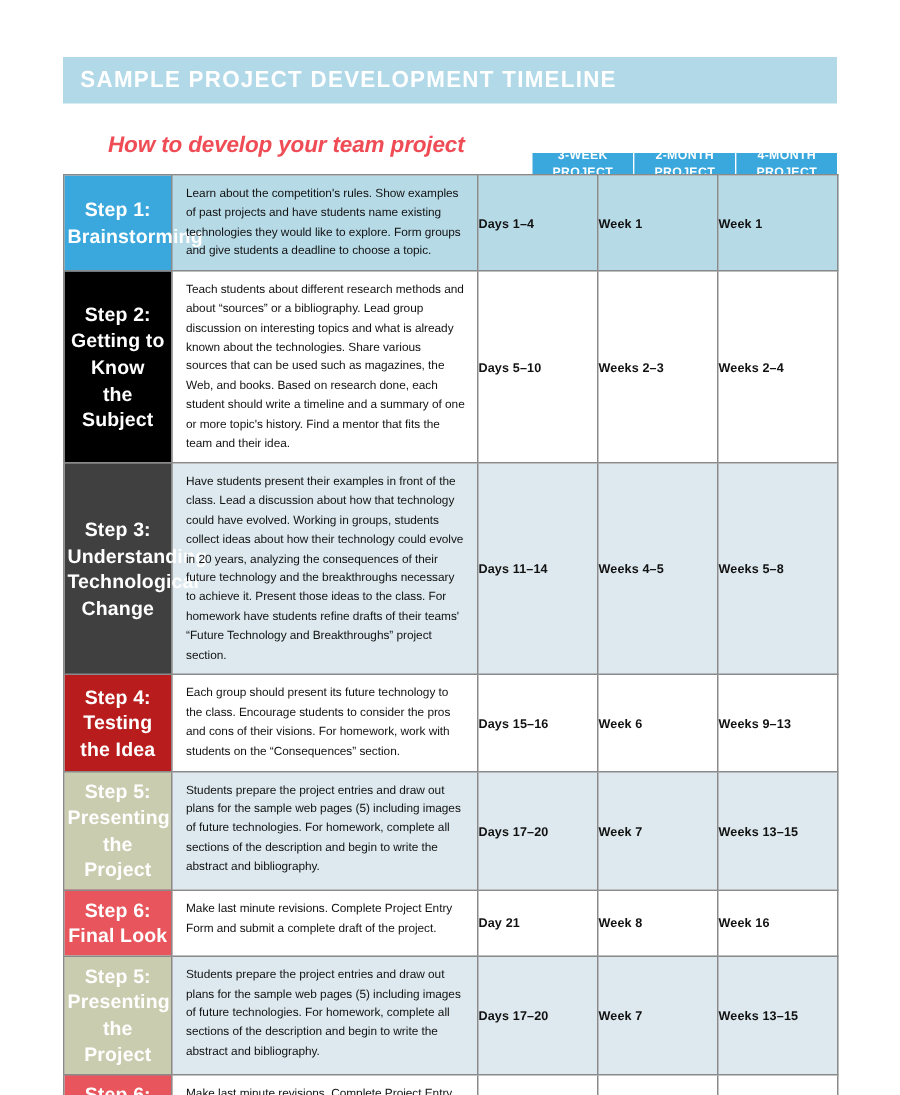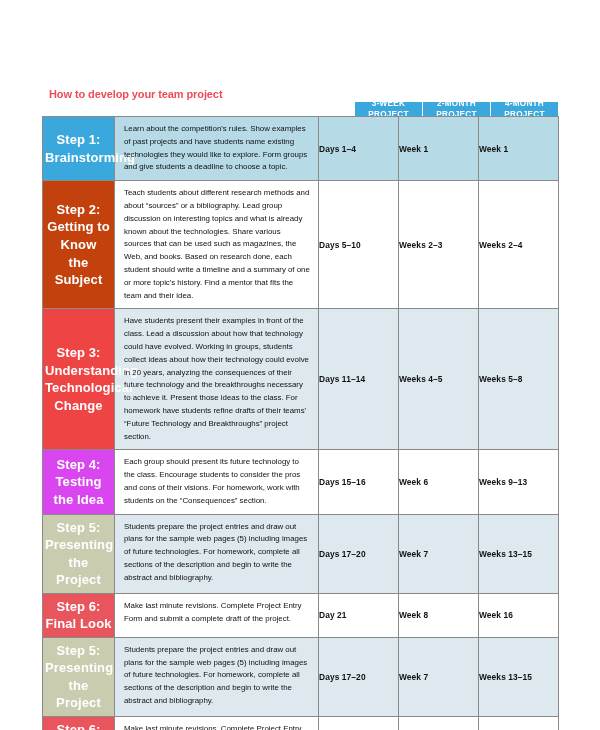--- a/index.html
+++ b/index.html
@@ -49,27 +49,28 @@
   
   .heading-row {
     position: absolute;
     left: 42px;
     top: 86px;
     width: 516px;
     height: 30px;
   }
   .sub-heading {
     position: absolute;
-    left: 7px;
+    left: 30px;
     top: 2px;
     color: #ef4c55;
-    font-size: 11px;
+    font-size: 15px;
     font-weight: bold;
     letter-spacing: -0.1px;
     white-space: nowrap;
+    font-style: italic;
   }
 
   
   .col-headers {
     position: absolute;
     left: 313px;
     top: 0;
     width: 203px;
     height: 30px;
     display: flex;
@@ -142,20 +143,23 @@
 
   
   tr.shade-strong td.desc-cell,
   tr.shade-strong td.time-cell { background: #b7dae7; margin-top: 20px; }
 </style>
 </head>
 <body>
 
 <div class="page">
 
+  <div class="title-banner">
+    <span class="title-text">SAMPLE PROJECT DEVELOPMENT TIMELINE</span>
+  </div>
 
   <div class="heading-row">
     <div class="sub-heading">How to develop your team project</div>
     <div class="col-headers">
       <div class="col-head">
         <span>3-WEEK</span>
         <span>PROJECT</span>
       </div>
       <div class="col-head">
         <span>2-MONTH</span>
@@ -181,44 +185,44 @@
           <td class="step-cell" style="background: rgb(58, 168, 220);">
             <div>Step 1:</div>
             <div>Brainstorming</div>
           </td>
           <td class="desc-cell">Learn about the competition's rules. Show examples of past projects and have students name existing technologies they would like to explore. Form groups and give students a deadline to choose a topic.</td>
           <td class="time-cell">Days 1–4</td>
           <td class="time-cell">Week 1</td>
           <td class="time-cell">Week 1</td>
         </tr>
         <tr class="plain">
-          <td class="step-cell" style="background: #c2410c;">
+          <td class="step-cell" style="background: #000000;">
             <div>Step 2:</div>
             <div>Getting to Know</div>
             <div>the Subject</div>
           </td>
           <td class="desc-cell">Teach students about different research methods and about “sources” or a bibliography. Lead group discussion on interesting topics and what is already known about the technologies. Share various sources that can be used such as magazines, the Web, and books. Based on research done, each student should write a timeline and a summary of one or more topic's history. Find a mentor that fits the team and their idea.</td>
           <td class="time-cell">Days 5–10</td>
           <td class="time-cell">Weeks 2–3</td>
           <td class="time-cell">Weeks 2–4</td>
         </tr>
         <tr class="shade">
-          <td class="step-cell" style="background: #ef4444;">
+          <td class="step-cell" style="background: #404040;">
             <div>Step 3:</div>
             <div>Understanding</div>
             <div>Technological</div>
             <div>Change</div>
           </td>
           <td class="desc-cell">Have students present their examples in front of the class. Lead a discussion about how that technology could have evolved. Working in groups, students collect ideas about how their technology could evolve in 20 years, analyzing the consequences of their future technology and the breakthroughs necessary to achieve it. Present those ideas to the class. For homework have students refine drafts of their teams' “Future Technology and Breakthroughs” project section.</td>
           <td class="time-cell">Days 11–14</td>
           <td class="time-cell">Weeks 4–5</td>
           <td class="time-cell">Weeks 5–8</td>
         </tr>
         <tr class="plain">
-          <td class="step-cell" style="background: #d946ef;">
+          <td class="step-cell" style="background: #b91c1c;">
             <div>Step 4:</div>
             <div>Testing the Idea</div>
           </td>
           <td class="desc-cell">Each group should present its future technology to the class. Encourage students to consider the pros and cons of their visions. For homework, work with students on the “Consequences” section.</td>
           <td class="time-cell">Days 15–16</td>
           <td class="time-cell">Week 6</td>
           <td class="time-cell">Weeks 9–13</td>
         </tr>
         <tr class="shade">
           <td class="step-cell" style="background: rgb(201, 204, 174);">

